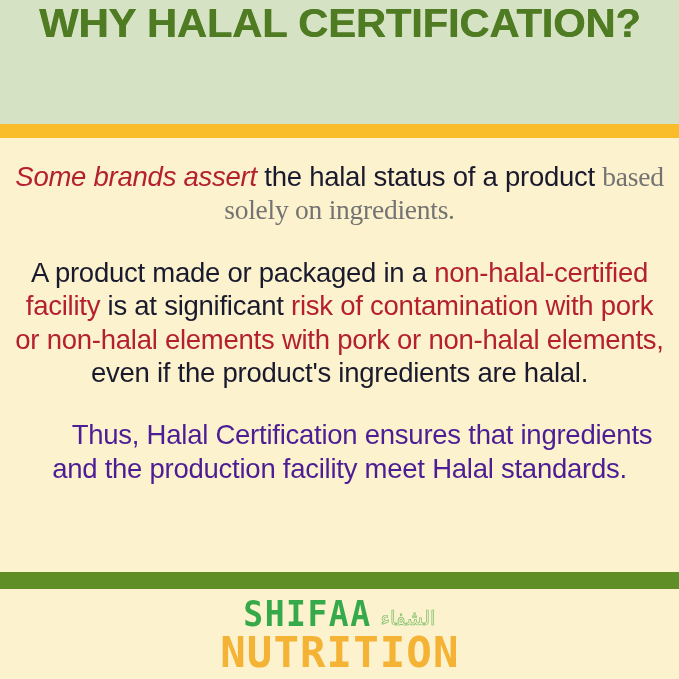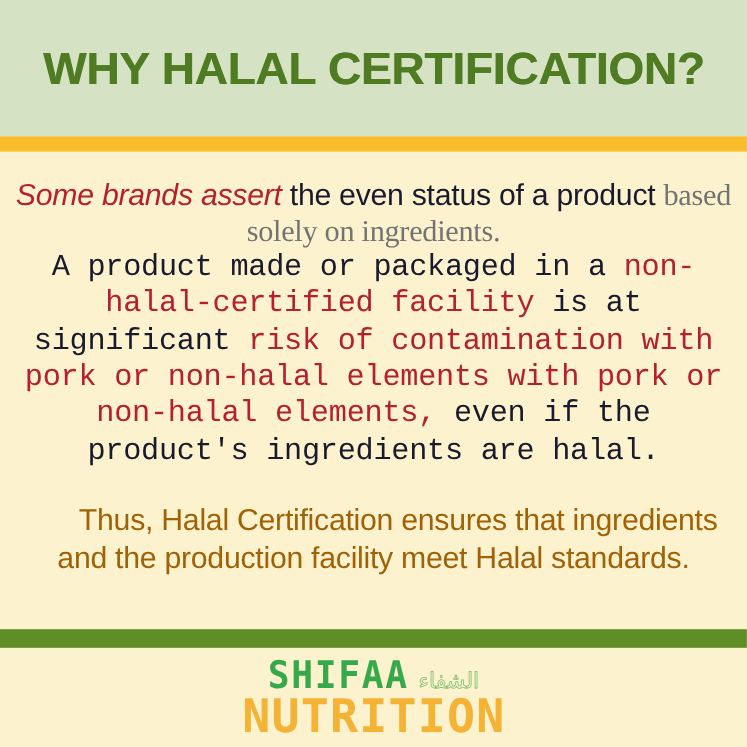--- a/index.html
+++ b/index.html
@@ -11,21 +11,21 @@
   #poster{
     position:relative;width:679px;height:679px;
     display:flex;flex-direction:column;
     background:#fcf2cd;
   }
 
   
   .header{
     height:124px;flex:0 0 124px;
     background:#d6e2c4;
-    display:flex;align-items:center;justify-content:center;
+    display:flex;align-items:flex-start;justify-content:center;
   }
   .header-title{
     color:#4f7c22;
     font-size:41px;
     font-weight:bold;
     letter-spacing:-0.2px;
     transform:scaleX(1.02);
     text-align:center;
     white-space:nowrap;
     font-family:"Liberation Sans", sans-serif;
@@ -51,21 +51,21 @@
     width:100%;
     text-align:center;
     color:#1a1a2e;
     font-size:27.5px;
     line-height:1.215;
     letter-spacing:-0.25px;
     font-family:"Liberation Sans", sans-serif;
     margin:0;
   }
   .p1{margin-top:8px;}
-  .p2{font-family:Liberation Mono, monospace;}
+  .p2{margin-top:29px;}
   .p3{margin-top:29px;}
   .red{color:#b52030;}
   .dark{color:#1a1a2e;}
 
   
   .green-bar{
     height:17px;flex:0 0 17px;
     background:#5f8e26;
     width:100%;
   }
@@ -116,23 +116,23 @@
 
 <div id="poster">
 
   <div class="header" style="background: rgb(214, 226, 196);">
     <div class="header-title" style="color: rgb(79, 124, 34);">WHY HALAL CERTIFICATION?</div>
   </div>
 
   <div class="amber-bar" style="background: rgb(249, 188, 43);"></div>
 
   <div class="body-area">
-    <p class="para p1"><span class="red" style="color: rgb(181, 32, 48); font-style: italic;">Some brands assert </span><span class="dark" style="color: rgb(26, 26, 46);">the even status of a product </span><span class="red" style="color: #737373; font-family: Liberation Serif, serif;">based solely on ingredients.</span></p>
+    <p class="para p1"><span class="red" style="color: rgb(181, 32, 48); font-style: italic;">Some brands assert </span><span class="dark" style="color: rgb(26, 26, 46);">the halal status of a product </span><span class="red" style="color: #737373; font-family: Liberation Serif, serif;">based solely on ingredients.</span></p>
     <p class="para p2"><span class="dark" style="color: rgb(26, 26, 46);">A product made or packaged in a </span><span class="red" style="color: rgb(181, 32, 48);">non-halal-certified facility </span><span class="dark" style="color: rgb(26, 26, 46);">is at significant </span><span class="red" style="color: rgb(181, 32, 48);">risk of contamination with pork or non-halal elements with pork or non-halal elements, </span><span class="dark" style="color: rgb(26, 26, 46);">even if the product's ingredients are halal.</span></p>
-    <p class="para p3"><span class="red" style="color: #a16207; margin-left: 45px;">Thus, Halal Certification ensures that ingredients and the production facility meet Halal standards.</span></p>
+    <p class="para p3"><span class="red" style="color: #4c1d95; margin-left: 45px;">Thus, Halal Certification ensures that ingredients and the production facility meet Halal standards.</span></p>
   </div>
 
   <div class="green-bar" style="background: rgb(95, 142, 38);"></div>
 
   <div class="footer">
     <div class="logo">
       <div class="logo-row1">
         <span class="logo-shifaa" style="color: rgb(54, 169, 74);">SHIFAA</span>
         <span class="logo-arabic" style="-webkit-text-stroke-color: rgb(123, 191, 106);">الشفاء</span>
       </div>

